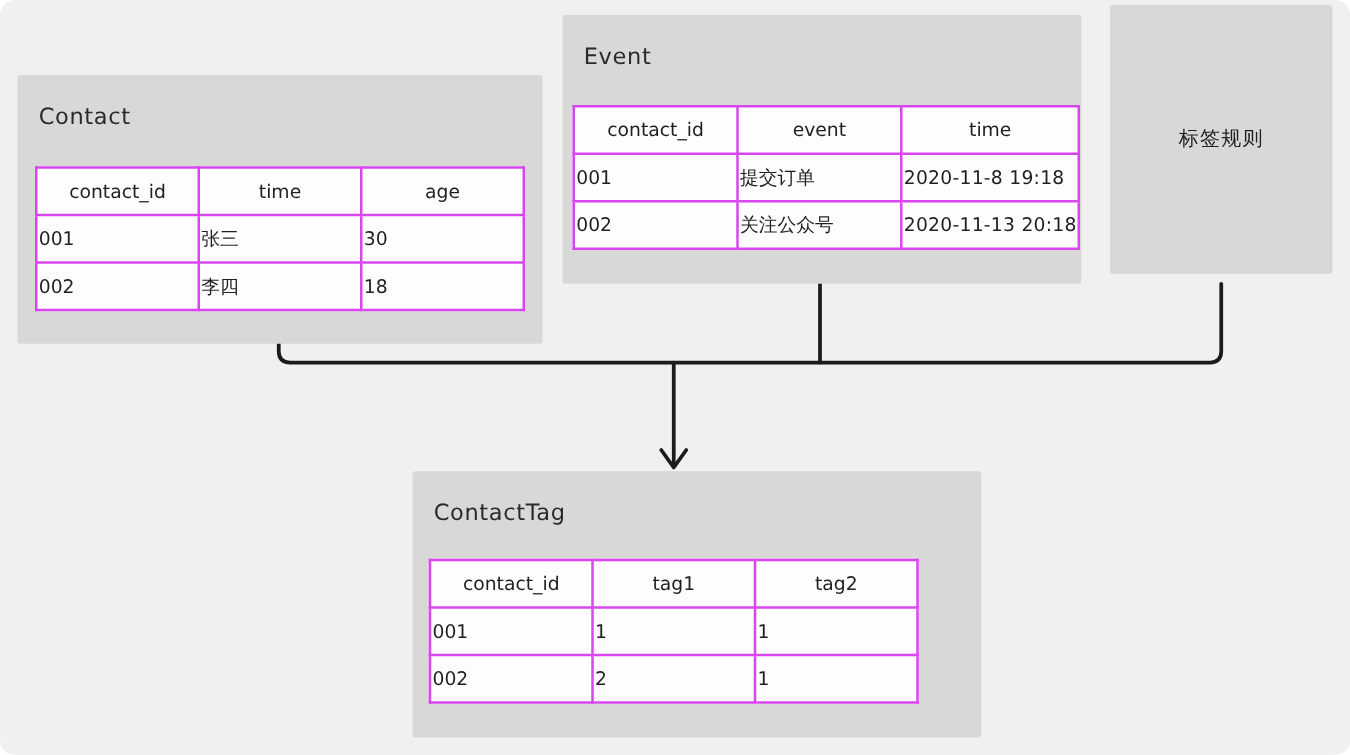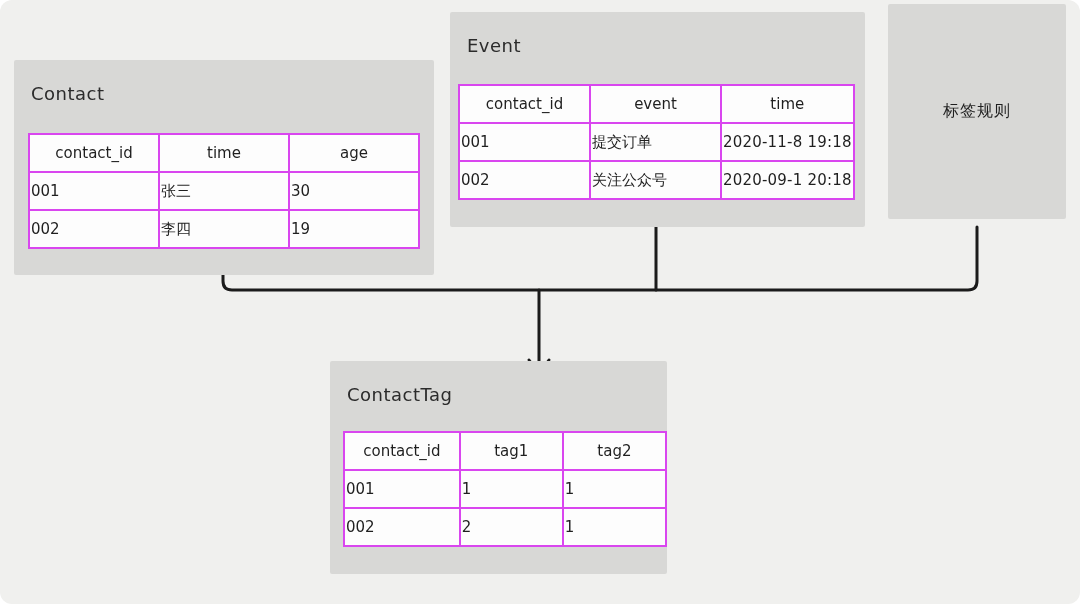--- a/index.html
+++ b/index.html
@@ -33,21 +33,21 @@
     top: 23px;
     font-size: 18px;
     color: #2b2b2b;
     letter-spacing: 0.5px;
     white-space: nowrap;
   }
   .node-contact   { left: 14px;  top: 12px;  width: 420px; height: 215px; margin-top: 48px; }
   .node-event     { left: 450px; top: 12px;  width: 415px; height: 215px; }
   .node-tagrules  { left: 888px; top: 4px;  width: 178px; height: 215px;
                     display: flex; align-items: center; justify-content: center; }
-  .node-contacttag{ left: 330px; top: 361px; width: 337px; height: 213px; }
+  .node-contacttag{ left: 330px; top: 377px; width: 455px; height: 213px; }
   .tagrules-label {
     font-size: 16px;
     color: #1f1f1f;
     letter-spacing: 1px;
   }
   table.data-table {
     position: absolute;
     border-collapse: collapse;
     table-layout: fixed;
     background: #fdfdfd;
@@ -105,21 +105,21 @@
       </thead>
       <tbody>
         <tr>
           <td>001</td>
           <td>张三</td>
           <td>30</td>
         </tr>
         <tr>
           <td>002</td>
           <td>李四</td>
-          <td>19</td>
+          <td>18</td>
         </tr>
       </tbody>
     </table>
   </section>
 
   <section class="node node-event">
     <div class="node-title">Event</div>
     <table class="data-table">
       <colgroup>
           <col class="col-131">
@@ -135,21 +135,21 @@
       </thead>
       <tbody>
         <tr>
           <td>001</td>
           <td>提交订单</td>
           <td class="time-cell">2020-11-8 19:18</td>
         </tr>
         <tr>
           <td>002</td>
           <td>关注公众号</td>
-          <td class="time-cell">2020-09-1 20:18</td>
+          <td class="time-cell">2020-11-13 20:18</td>
         </tr>
       </tbody>
     </table>
   </section>
 
   <section class="node node-tagrules">
     <div class="tagrules-label">标签规则</div>
   </section>
 
   <section class="node node-contacttag">

